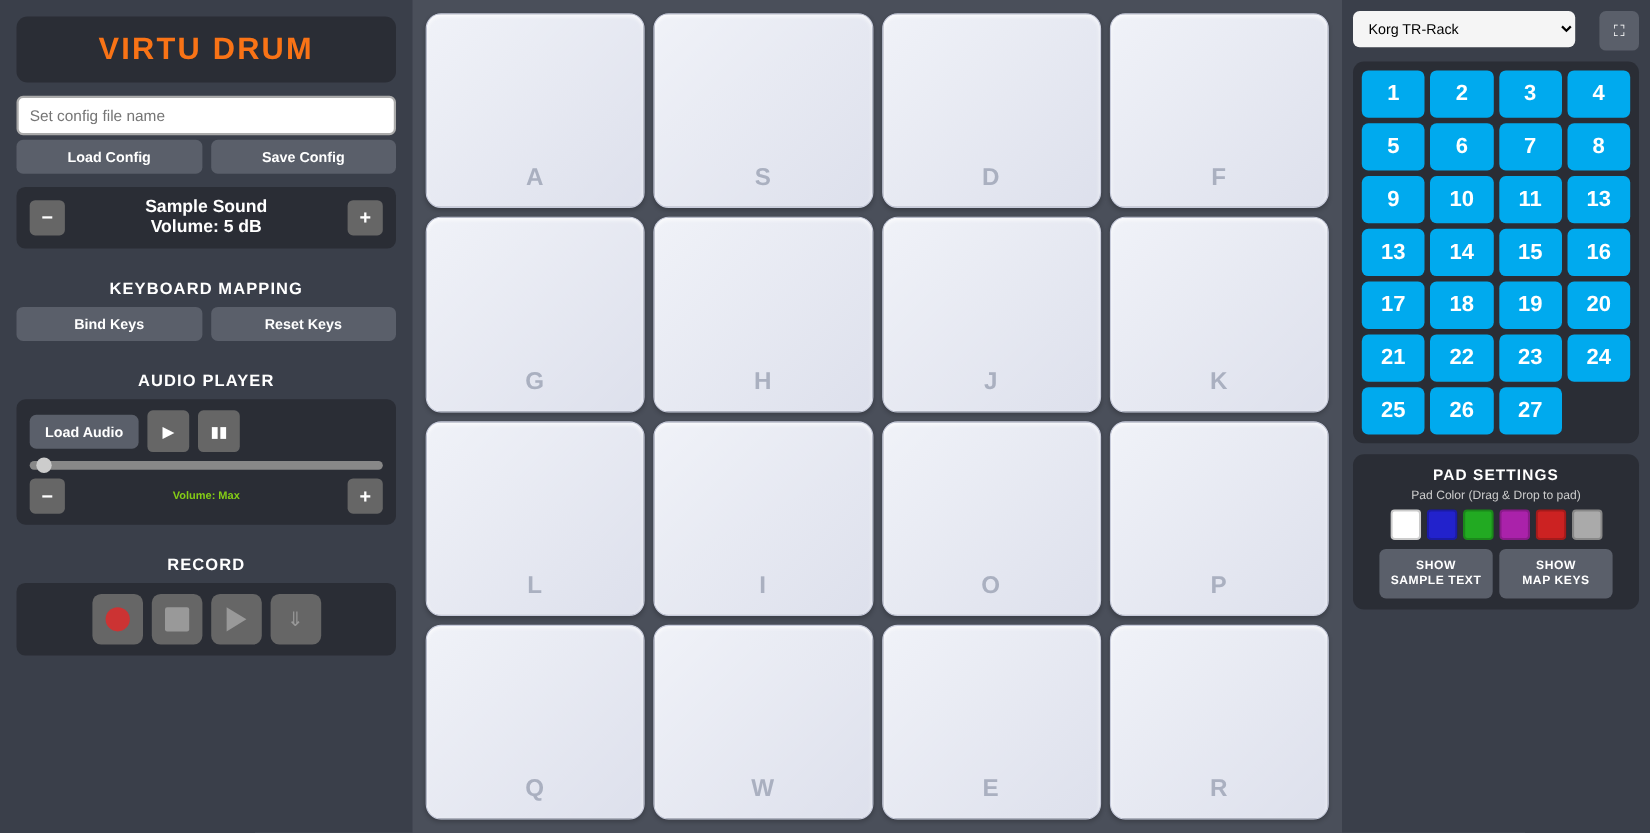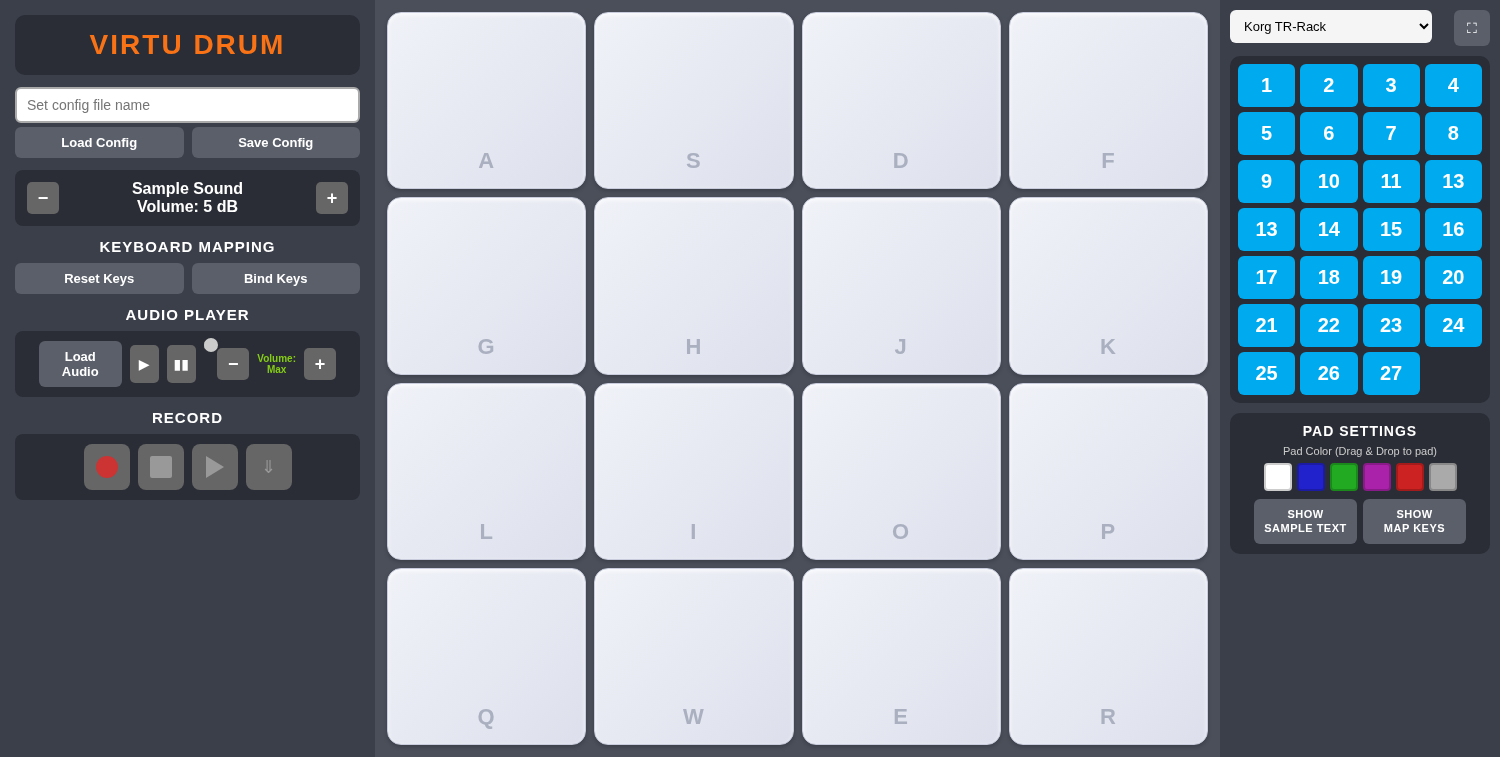--- a/index.html
+++ b/index.html
@@ -100,35 +100,35 @@
       justify-content: center;
     }
 
     
     .section-heading {
       color: white;
       font-size: 15px;
       font-weight: 900;
       letter-spacing: 1px;
       text-align: center;
-      margin-top: 0;
+      margin-top: 16px;
     }
 
     .key-buttons {
       display: flex;
       gap: 8px;
     }
 
     
     .audio-section {
       background: #2a2d35;
       border-radius: 8px;
-      padding: 10px 24px;
-      display: flex;
-      flex-direction: row;
+      padding: 10px 12px;
+      display: flex;
+      flex-direction: column;
       gap: 8px;
     }
     .audio-row {
       display: flex;
       align-items: center;
       gap: 8px;
     }
     .btn-icon {
       width: 38px;
       height: 38px;
@@ -381,22 +381,22 @@
     <div class="vol-label">
       <div>Sample Sound</div>
       <div>Volume: 5 dB</div>
     </div>
     <button class="btn-plusminus">+</button>
   </div>
 
   <div>
     <div class="section-heading">KEYBOARD MAPPING</div>
     <div class="key-buttons" style="margin-top:8px;">
+      <button class="btn-dark">Bind Keys</button>
       <button class="btn-dark">Reset Keys</button>
-      <button class="btn-dark">Bind Keys</button>
     </div>
   </div>
 
   <div>
     <div class="section-heading">AUDIO PLAYER</div>
     <div class="audio-section" style="margin-top:8px;">
       <div class="audio-row">
         <button class="load-audio-btn">Load Audio</button>
         <button class="btn-icon">
           <span>▶</span>

